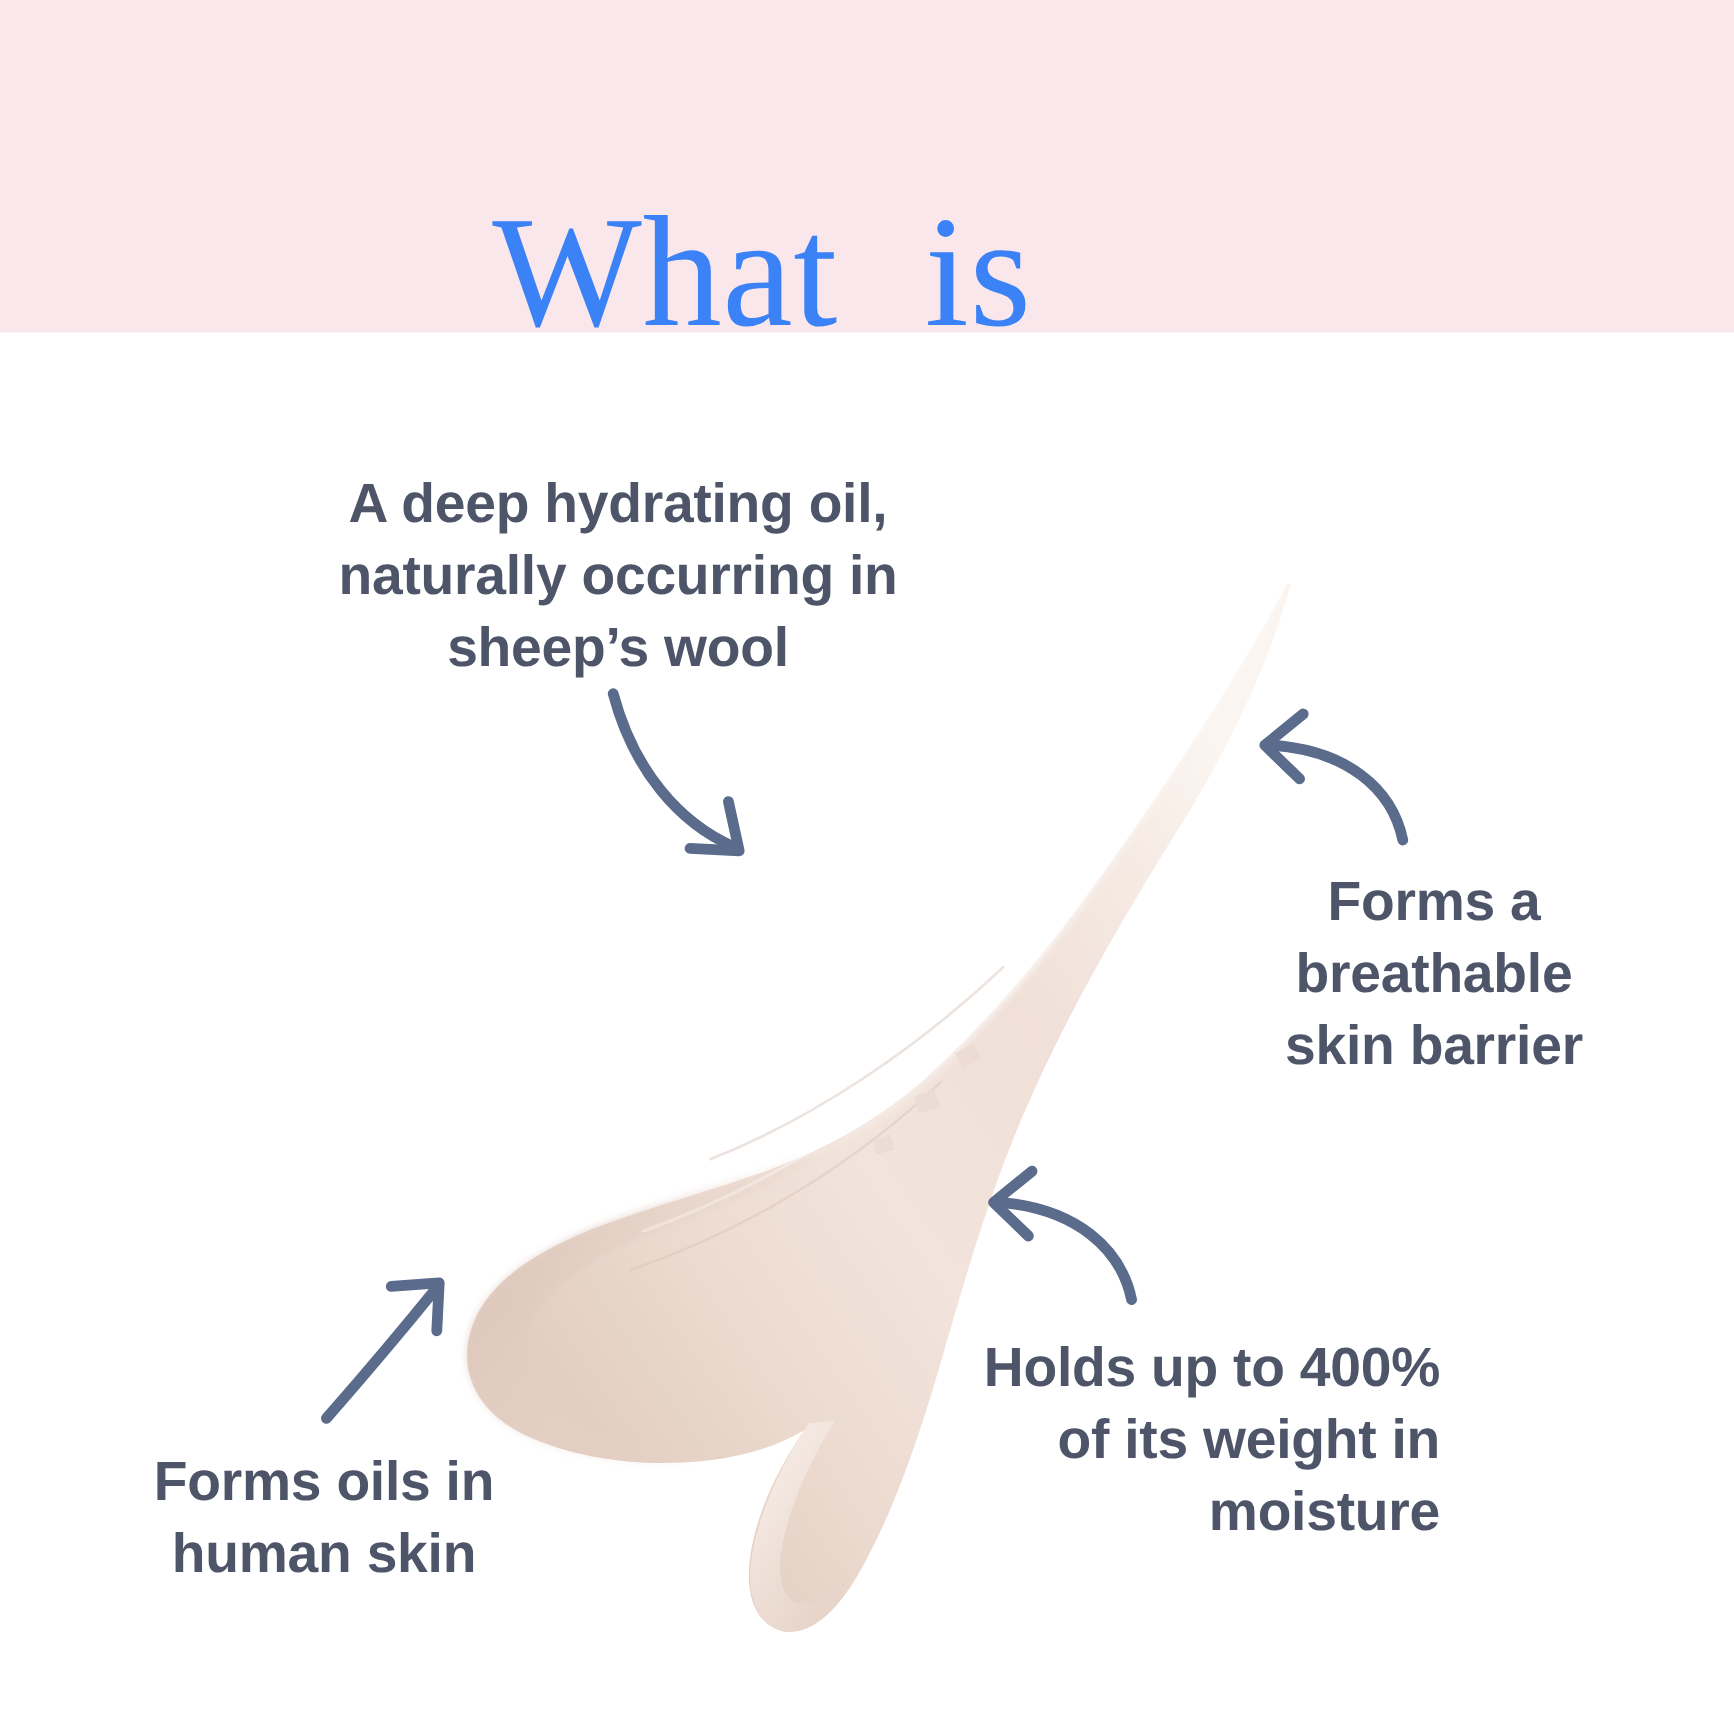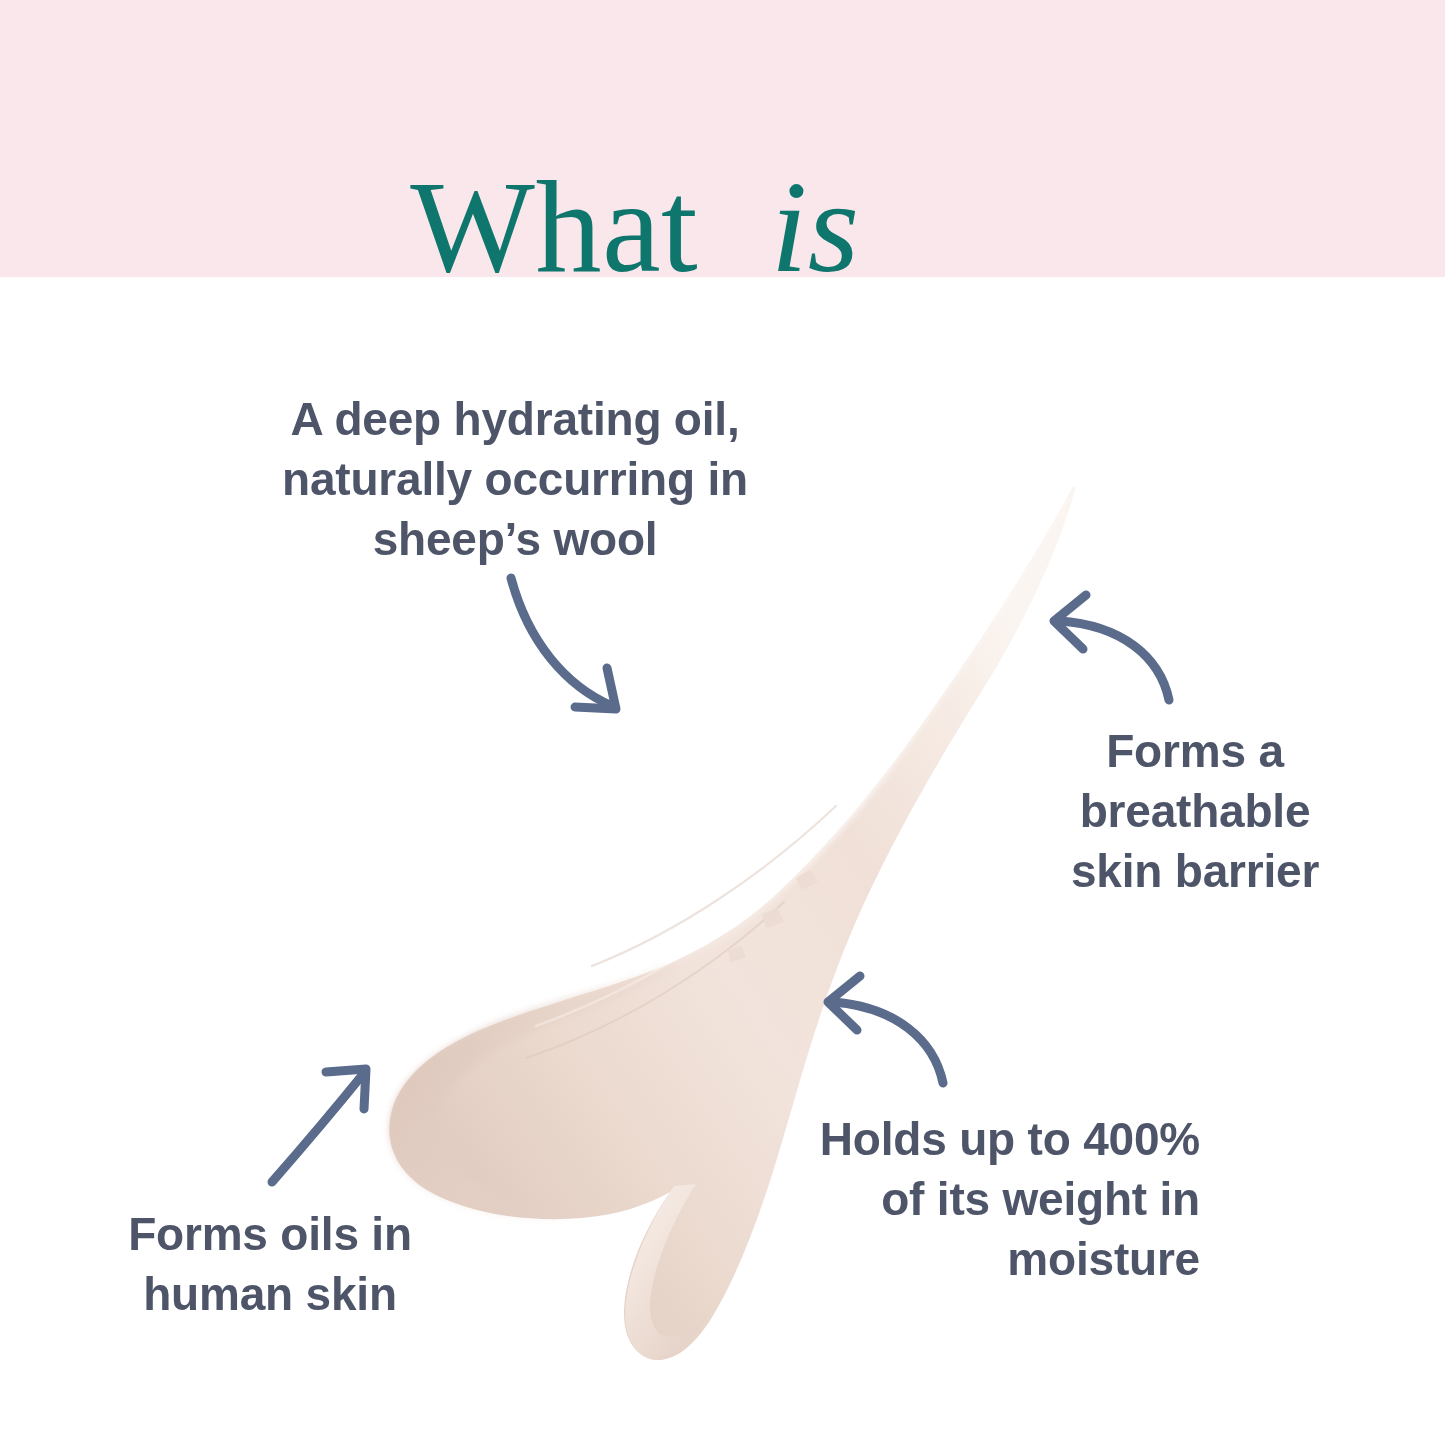--- a/index.html
+++ b/index.html
@@ -31,26 +31,25 @@
     top: 0;
     width: 1270px;
     height: 277px;
     display: flex;
     align-items: center;
     justify-content: center;
     font-family: "Liberation Serif", "DejaVu Serif", serif;
     font-size: 132px;
     font-weight: 400;
     letter-spacing: 0.5px;
-    color: #0f766e;
+    color: #3b82f6;
     white-space: pre;
     line-height: 1;
   }
   #page-title .em {
-    font-style: italic;
     margin-left: 39px;
   }
 
   
   #swatch-wrap {
     position: absolute;
     left: 330px;
     top: 470px;
     width: 790px;
     height: 790px;

